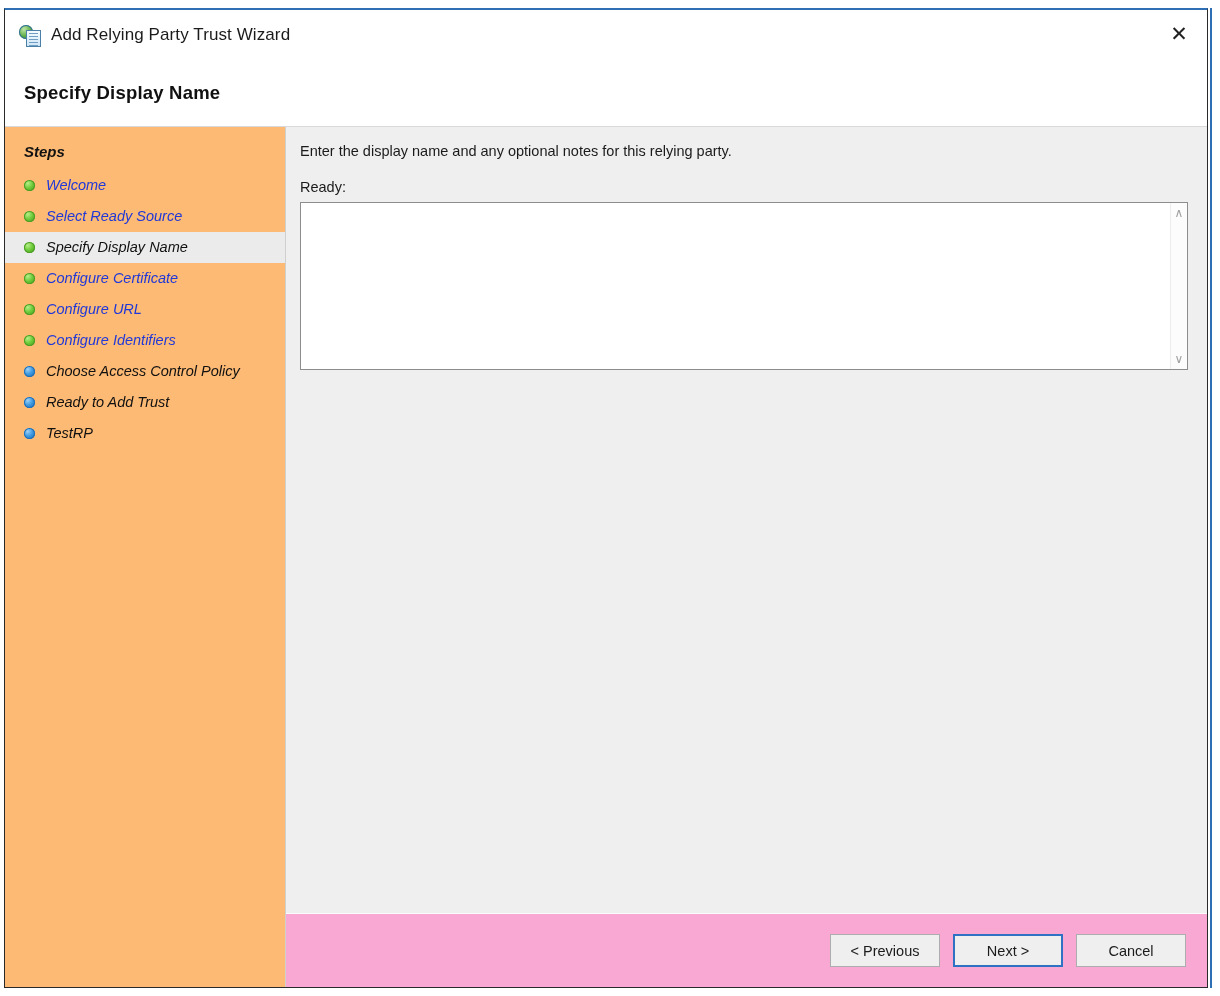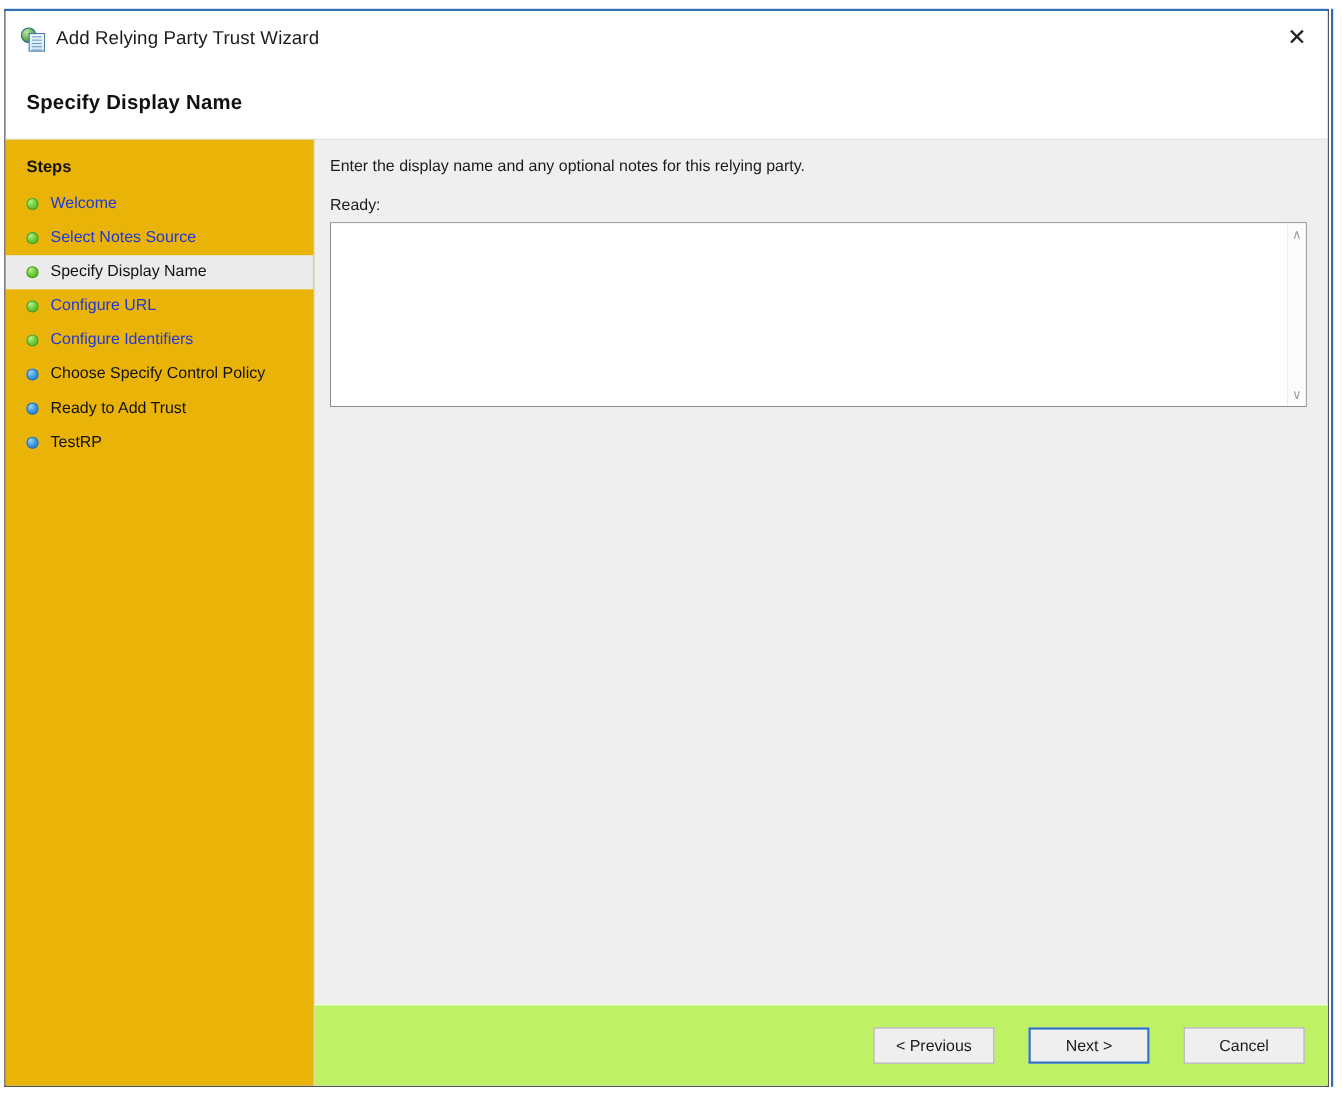--- a/index.html
+++ b/index.html
@@ -100,25 +100,26 @@
   
   .body-split {
     flex: 1 1 auto;
     display: flex;
     min-height: 0;
   }
 
   
   .sidebar {
     flex: 0 0 281px;
-    background: #eab308;
+    background: #fdba74;
     border-right: 1px solid #cfcfcf;
     box-sizing: border-box;
     padding-top: 12px;
     overflow: hidden;
+    font-style: italic;
   }
   .steps-heading {
     font-size: 15px;
     font-weight: bold;
     color: #111111;
     padding: 4px 0 4px 19px;
     margin-bottom: 6px;
   }
   .step {
     display: flex;
@@ -226,27 +227,27 @@
     font-size: 12px;
     color: #a0a0a0;
     line-height: 1;
     font-family: "DejaVu Sans", sans-serif;
     user-select: none;
   }
 
   
   .button-bar {
     flex: 0 0 74px;
-    background: #bef264;
+    background: #f9a8d4;
     border-top: 1px solid #fbfbfb;
     display: flex;
     align-items: center;
     justify-content: flex-end;
     padding-right: 21px;
-    gap: 31px;
+    gap: 13px;
     box-sizing: border-box;
   }
   .btn {
     width: 110px;
     height: 33px;
     font-family: "Liberation Sans", sans-serif;
     font-size: 14.5px;
     color: #1b1b1b;
     background: #efefef;
     border: 1px solid #adadad;
@@ -317,42 +318,46 @@
     <div class="sidebar">
       <div class="steps-heading">Steps</div>
 
       <div class="step">
         <span class="bullet done"></span>
         <span class="label link">Welcome</span>
       </div>
 
       <div class="step">
         <span class="bullet done"></span>
-        <span class="label link">Select Notes Source</span>
+        <span class="label link">Select Ready Source</span>
       </div>
 
       <div class="step current">
         <span class="bullet done"></span>
         <span class="label">Specify Display Name</span>
       </div>
 
+      <div class="step">
+        <span class="bullet done"></span>
+        <span class="label link">Configure Certificate</span>
+      </div>
 
       <div class="step">
         <span class="bullet done"></span>
         <span class="label link">Configure URL</span>
       </div>
 
       <div class="step">
         <span class="bullet done"></span>
         <span class="label link">Configure Identifiers</span>
       </div>
 
       <div class="step pending">
         <span class="bullet pending"></span>
-        <span class="label" style="max-width:200px">Choose Specify Control Policy</span>
+        <span class="label" style="max-width:200px">Choose Access Control Policy</span>
       </div>
 
       <div class="step pending">
         <span class="bullet pending"></span>
         <span class="label">Ready to Add Trust</span>
       </div>
 
       <div class="step pending">
         <span class="bullet pending"></span>
         <span class="label">TestRP</span>

